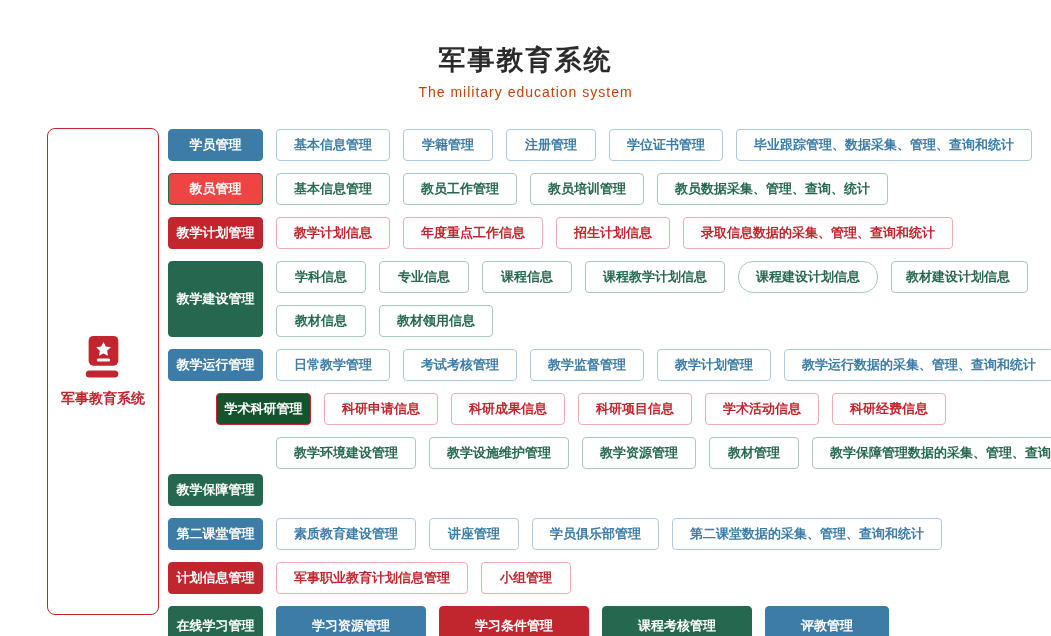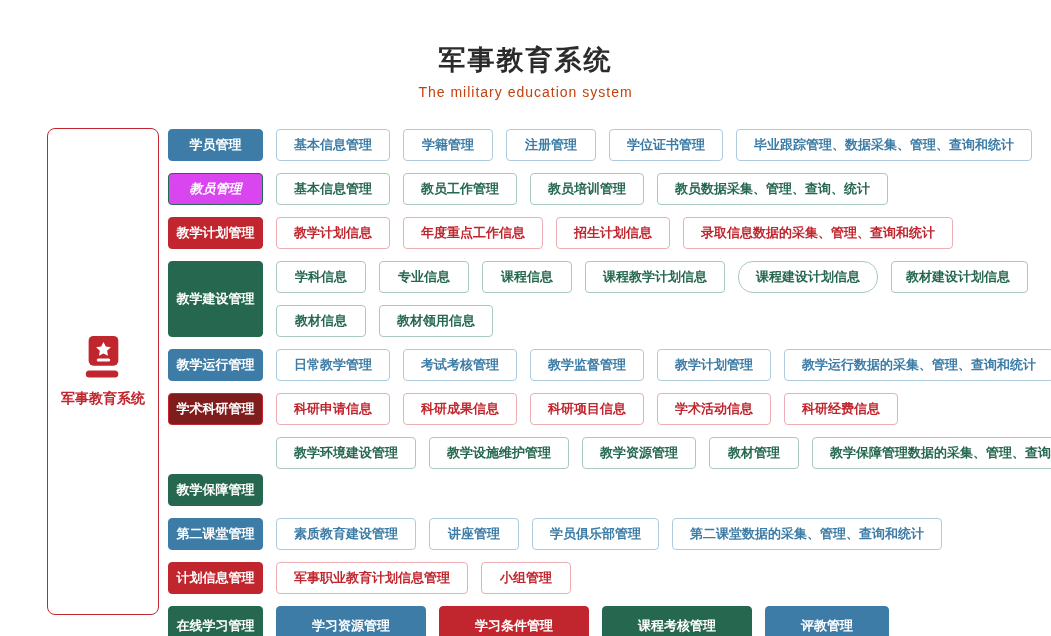--- a/index.html
+++ b/index.html
@@ -72,21 +72,21 @@
           <div class="line">
             <button class="btn sub" style="color: rgb(60, 124, 166); border-color: rgb(174, 203, 221);">基本信息管理</button>
             <button class="btn sub" style="color: rgb(60, 124, 166); border-color: rgb(174, 203, 221);">学籍管理</button>
             <button class="btn sub" style="color: rgb(60, 124, 166); border-color: rgb(174, 203, 221);">注册管理</button>
             <button class="btn sub" style="color: rgb(60, 124, 166); border-color: rgb(174, 203, 221);">学位证书管理</button>
             <button class="btn sub" style="color: rgb(60, 124, 166); border-color: rgb(174, 203, 221);">毕业跟踪管理、数据采集、管理、查询和统计</button>
           </div>
         </div>
       </div>
       <div class="row">
-        <button class="btn cat" style="background: #d946ef; border-color: rgb(38, 104, 79); font-style: italic;">教员管理</button>
+        <button class="btn cat" style="background: #ef4444; border-color: rgb(38, 104, 79);">教员管理</button>
         <div class="lines">
           <div class="line">
             <button class="btn sub" style="color: rgb(38, 104, 79); border-color: rgb(169, 201, 188);">基本信息管理</button>
             <button class="btn sub" style="color: rgb(38, 104, 79); border-color: rgb(169, 201, 188);">教员工作管理</button>
             <button class="btn sub" style="color: rgb(38, 104, 79); border-color: rgb(169, 201, 188);">教员培训管理</button>
             <button class="btn sub" style="color: rgb(38, 104, 79); border-color: rgb(169, 201, 188);">教员数据采集、管理、查询、统计</button>
           </div>
         </div>
       </div>
       <div class="row">
@@ -123,21 +123,21 @@
           <div class="line">
             <button class="btn sub" style="color: rgb(60, 124, 166); border-color: rgb(174, 203, 221);">日常教学管理</button>
             <button class="btn sub" style="color: rgb(60, 124, 166); border-color: rgb(174, 203, 221);">考试考核管理</button>
             <button class="btn sub" style="color: rgb(60, 124, 166); border-color: rgb(174, 203, 221);">教学监督管理</button>
             <button class="btn sub" style="color: rgb(60, 124, 166); border-color: rgb(174, 203, 221);">教学计划管理</button>
             <button class="btn sub" style="color: rgb(60, 124, 166); border-color: rgb(174, 203, 221);">教学运行数据的采集、管理、查询和统计</button>
           </div>
         </div>
       </div>
       <div class="row">
-        <button class="btn cat" style="background: #7f1d1d; border-color: rgb(193, 38, 46);">学术科研管理</button>
+        <button class="btn cat" style="background: #14532d; border-color: rgb(193, 38, 46); margin-left: 48px;">学术科研管理</button>
         <div class="lines">
           <div class="line">
             <button class="btn sub" style="color: rgb(193, 38, 46); border-color: rgb(236, 174, 177);">科研申请信息</button>
             <button class="btn sub" style="color: rgb(193, 38, 46); border-color: rgb(236, 174, 177);">科研成果信息</button>
             <button class="btn sub" style="color: rgb(193, 38, 46); border-color: rgb(236, 174, 177);">科研项目信息</button>
             <button class="btn sub" style="color: rgb(193, 38, 46); border-color: rgb(236, 174, 177);">学术活动信息</button>
             <button class="btn sub" style="color: rgb(193, 38, 46); border-color: rgb(236, 174, 177);">科研经费信息</button>
           </div>
         </div>
       </div>

